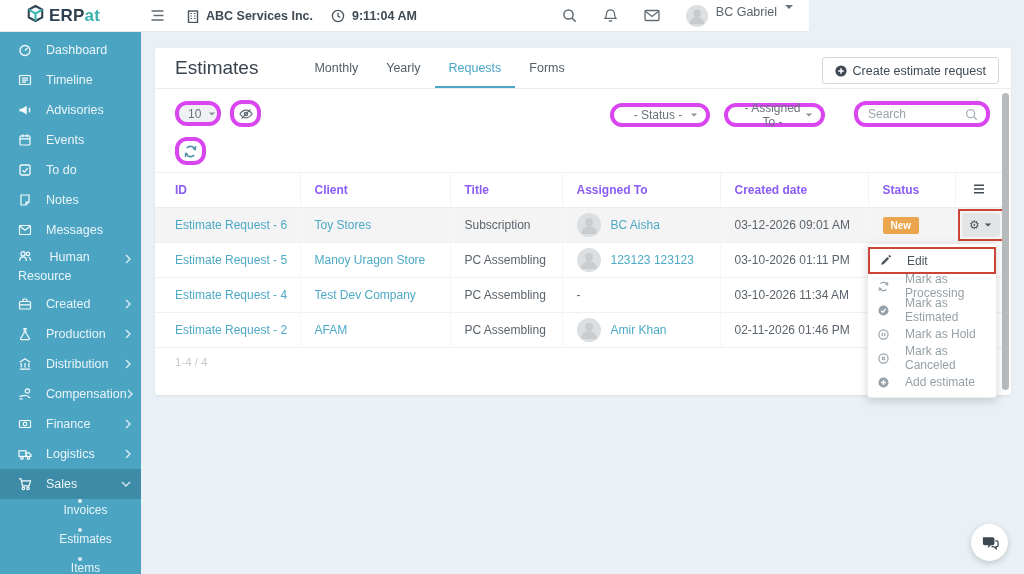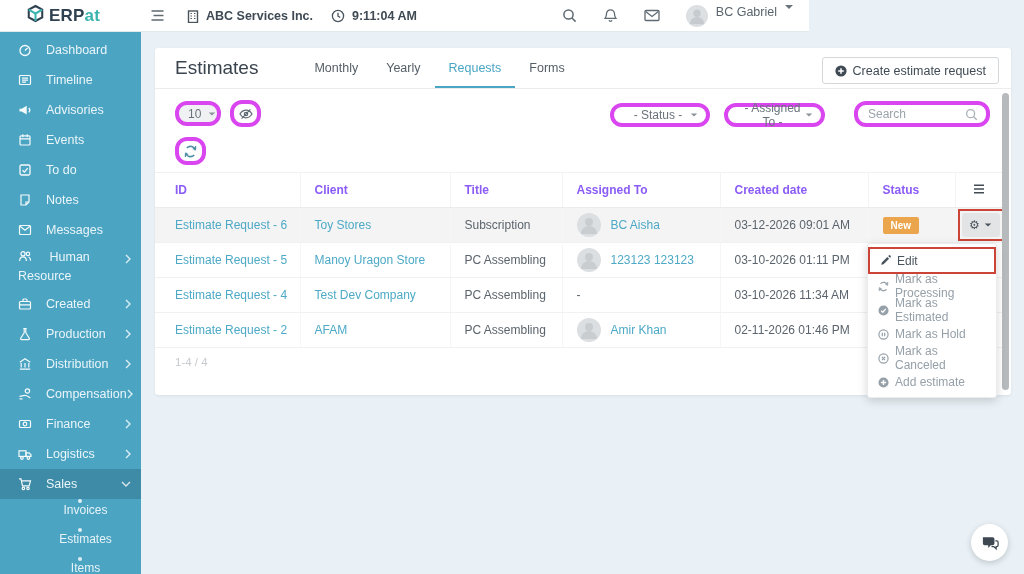--- a/index.html
+++ b/index.html
@@ -84,21 +84,21 @@
     font-family:"DejaVu Sans",sans-serif; }
   .gears { font-size:12px; color:#4a545d; line-height:1; }
   .pagination { position:absolute; left:20px; top:308px; font-size:11.5px; color:#c5cacf; }
   .vscroll { position:absolute; right:2px; top:45px; width:7px; height:297px; background:#b7babd;
     border-radius:4px; }
 
   
   .dropdown { position:absolute; left:712px; top:195px; width:130px; background:#fff;
     border:1px solid #ececec; border-radius:3px; box-shadow:0 3px 10px rgba(0,0,0,.16);
     padding:3px 0; z-index:40; }
-  .menu-item { height:24px; display:flex; align-items:center; gap:6px; padding:0 10px;
+  .menu-item { height:24px; display:flex; align-items:center; gap:16px; padding:0 10px;
     font-size:12px; color:#96a0a8; cursor:pointer; }
   .menu-item svg { flex:none; }
   .menu-item.hl { color:#4a545d; border:2px solid #cb4437; height:27px; }
 
   
   .chat-fab { position:absolute; right:16px; bottom:13px; width:37px; height:37px; border-radius:50%;
     background:#fff; box-shadow:0 2px 6px rgba(0,0,0,.18); display:flex; align-items:center;
     justify-content:center; cursor:pointer; }
 </style>
 </head>

